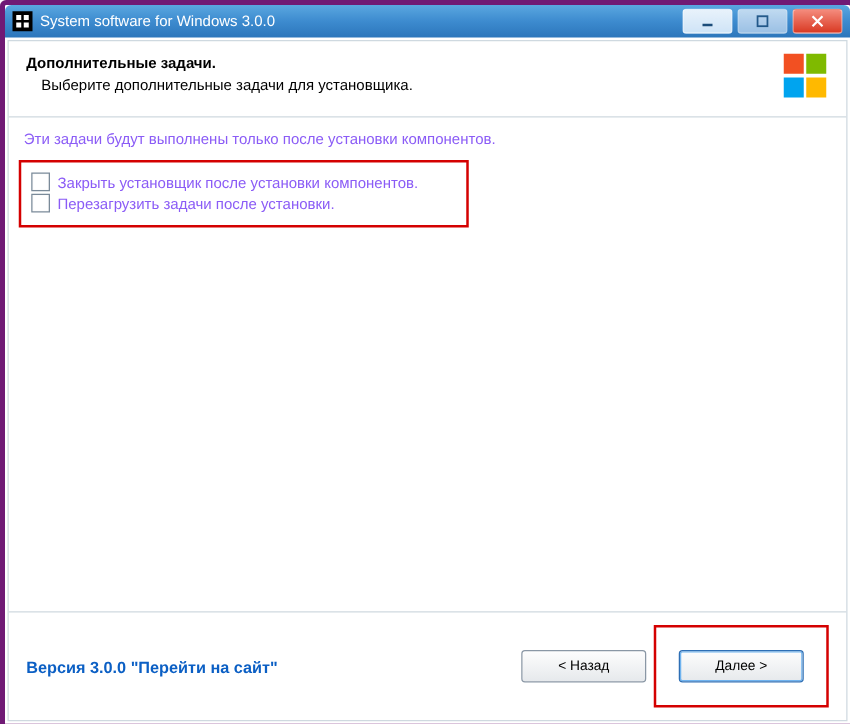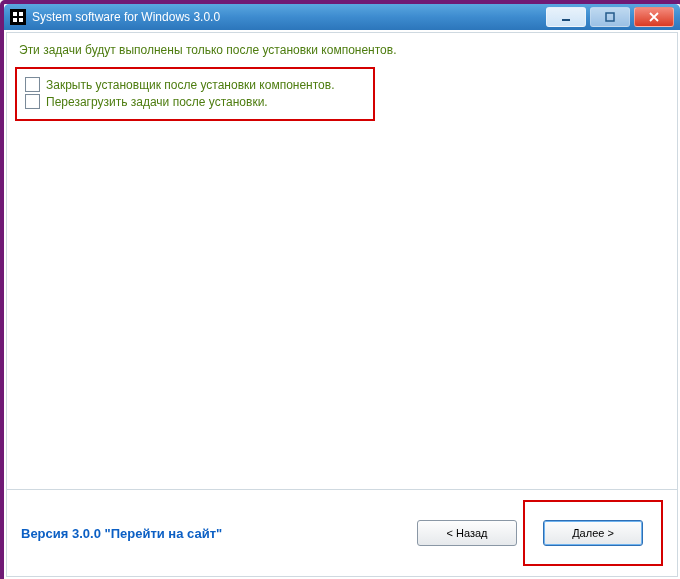--- a/index.html
+++ b/index.html
@@ -94,21 +94,21 @@
   .win-logo span { width:16px; height:16px; }
   .win-logo .r { background:#f25022; }
   .win-logo .g { background:#7fba00; }
   .win-logo .b { background:#00a4ef; }
   .win-logo .y { background:#ffb900; }
 
   
   .wiz-body {
     flex: 1;
     padding: 10px 8px;
-    color: #4d7c0f;
+    color: #8b5cf6;
   }
   .info-line { margin: 0 0 10px 4px; }
   .highlight-box {
     border: 2px solid #d40000;
     padding: 6px 8px 8px 8px;
     width: 340px;
   }
   .chk-row {
     display: flex;
     align-items: center;
@@ -189,20 +189,32 @@
       <div class="win-btn close">
         <svg width="10" height="10" viewBox="0 0 10 10">
             <path d="M1 1 L9 9 M9 1 L1 9" stroke="currentColor" stroke-width="1.8"></path>
           </svg>
       </div>
     </div>
   </div>
 
   <div class="client">
 
+    <div class="wiz-header">
+      <div class="text">
+        <div class="heading">Дополнительные задачи.</div>
+        <div class="sub">Выберите дополнительные задачи для установщика.</div>
+      </div>
+      <div class="win-logo">
+        <span class="r"></span>
+          <span class="g"></span>
+          <span class="b"></span>
+          <span class="y"></span>
+      </div>
+    </div>
 
     <div class="wiz-body">
       <div class="info-line">Эти задачи будут выполнены только после установки компонентов.</div>
 
       <div class="highlight-box">
         <label class="chk-row">
           <span class="chk"></span>
           <span>Закрыть установщик после установки компонентов.</span>
         </label>
         <label class="chk-row">

